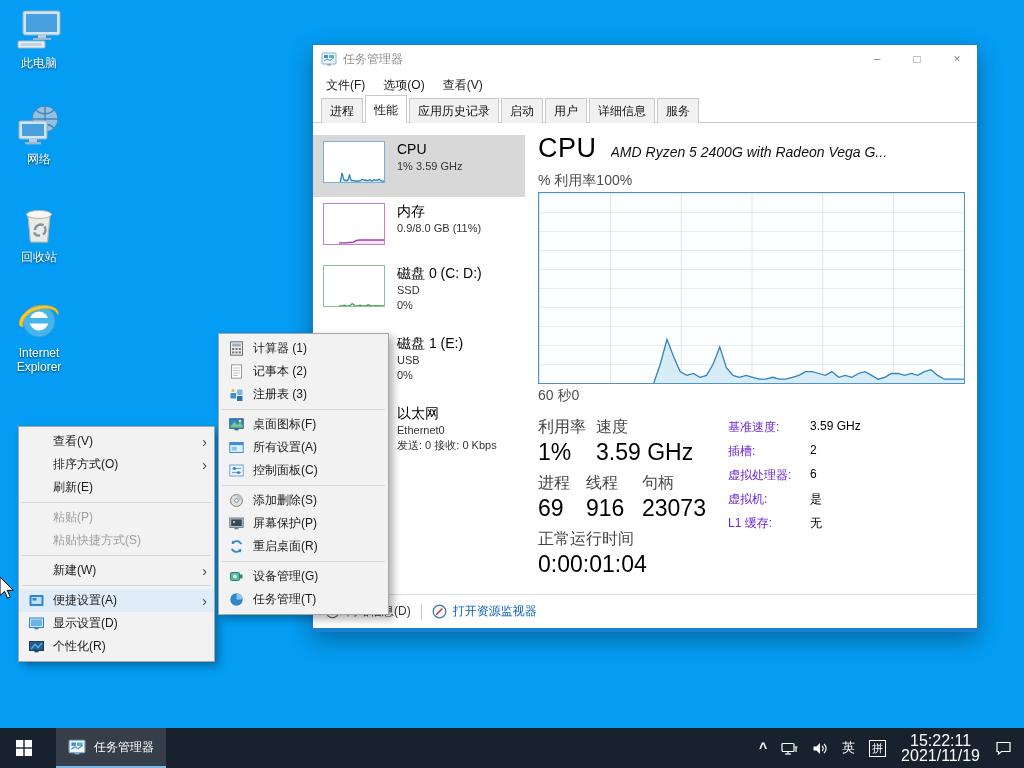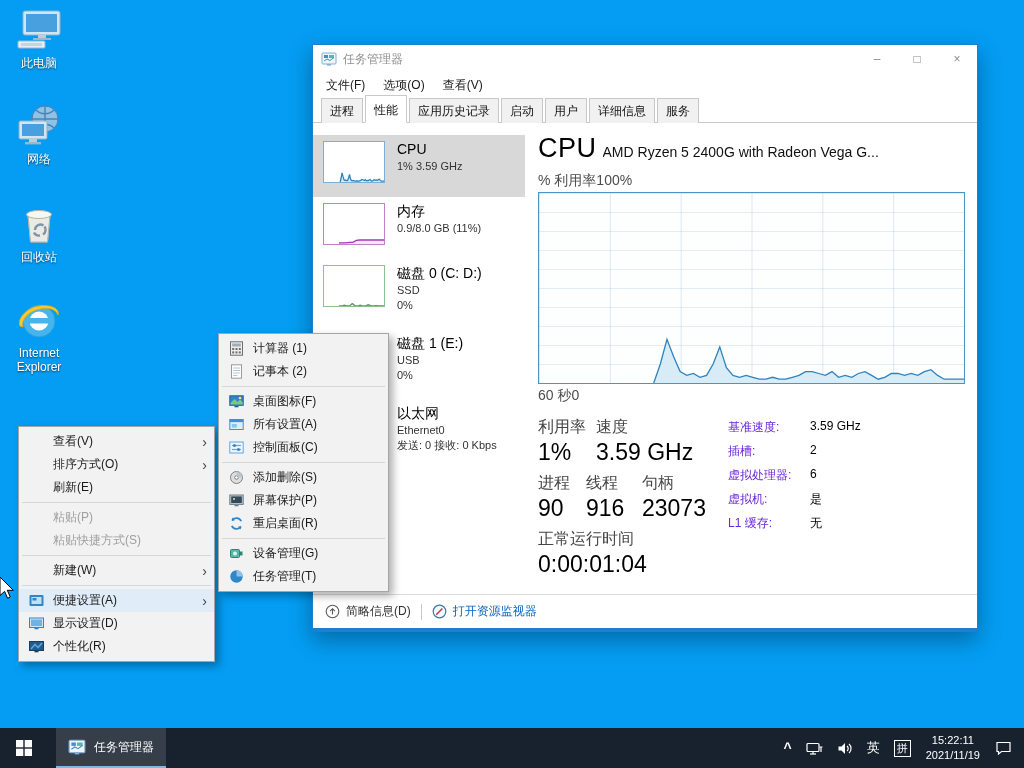--- a/index.html
+++ b/index.html
@@ -49,21 +49,21 @@
   .thumb.eth  { border:1px solid #bb9050; }
   .side-text { margin-left:12px; }
   .side-title { font-size:14px; color:#000; line-height:17px; }
   .side-sub { font-size:11px; color:#333; line-height:14px; margin-top:1px; }
 
   
   .main { position:absolute; left:213px; top:78px; right:0; bottom:34px;
           background:#fff; padding:10px 12px 0 12px; }
   .cpu-head { display:flex; align-items:baseline; height:34px; }
   .cpu-big { font-size:27px; font-weight:400; color:#000; letter-spacing:.5px; }
-  .cpu-sub { margin-left:6px; font-size:14px; color:#111; white-space:nowrap; overflow:hidden; }
+  .cpu-sub { margin-left:14px; font-size:14px; color:#111; white-space:nowrap; overflow:hidden;font-style:italic; }
   .axis-row { display:flex; font-size:14px; color:#4d4d4d; }
   .axis-top { margin-top:5px; }
   .chart { position:relative; height:192px; margin-top:2px; border:1px solid #4a94c7;
            background-color:#fdfefe;
            background-image:
              linear-gradient(to right, rgba(60,120,170,.16) 1px, transparent 1px),
              linear-gradient(to bottom, rgba(60,120,170,.13) 1px, transparent 1px);
            background-size: calc(100%/6) 100%, 100% 10%; }
   .chart svg { position:absolute; inset:0; width:100%; height:100%; }
   .axis-bottom { margin-top:3px; }
@@ -105,21 +105,21 @@
   .taskbar { position:absolute; left:0; right:0; bottom:0; height:40px; background:#18222f;
              display:flex; align-items:center; z-index:200; color:#fff; }
   .startbtn { width:48px; height:40px; display:flex; align-items:center; justify-content:center; }
   .task-app { height:40px; display:flex; align-items:center; padding:0 12px; margin-left:8px;
               background:rgba(255,255,255,.13); border-bottom:2px solid #7db9e8; font-size:12px; }
   .task-app .alabel { margin-left:8px; }
   .tray { margin-left:auto; display:flex; align-items:center; height:100%; }
   .tray-item { height:100%; display:flex; align-items:center; padding:0 7px; font-size:13px; }
   .ime-box { width:17px; height:17px; border:1px solid #fff; display:flex; align-items:center;
              justify-content:center; font-size:11px; }
-  .clock { text-align:center; font-size:11px; line-height:15px; padding:0 8px; }
+  .clock { text-align:center; font-size:16px; line-height:15px; padding:0 8px; }
 
   .cursor { position:absolute; left:-2px; top:576px; z-index:300; }
 </style>
 </head>
 <body>
 
 <div class="dicon" style="top:6px">
   <svg class="ic" viewBox="0 0 48 48">
     <rect x="8" y="5" width="37" height="24" rx="2" fill="#d2e5f4" stroke="#8fb0c9"></rect>
     <rect x="11" y="8" width="31" height="18" fill="#49a0de"></rect>
@@ -290,21 +290,21 @@
             <div class="bs-value">1%</div>
           </div>
           <div class="bs2">
             <div class="bs-label">速度</div>
             <div class="bs-value">3.59 GHz</div>
           </div>
         </div>
         <div class="bs-row">
           <div class="bs3">
             <div class="bs-label">进程</div>
-            <div class="bs-value">90</div>
+            <div class="bs-value">69</div>
           </div>
           <div class="bs4">
             <div class="bs-label">线程</div>
             <div class="bs-value">916</div>
           </div>
           <div class="bs5">
             <div class="bs-label">句柄</div>
             <div class="bs-value">23073</div>
           </div>
         </div>
@@ -452,20 +452,31 @@
         <g stroke="#b8c4cc">
             <line x1="4.2" y1="4" x2="10.8" y2="4"></line>
             <line x1="4.2" y1="6.5" x2="10.8" y2="6.5"></line>
             <line x1="4.2" y1="9" x2="10.8" y2="9"></line>
             <line x1="4.2" y1="11.5" x2="8.5" y2="11.5"></line>
           </g>
       </svg>
     </span>
     <span class="mi-label">记事本  (2)</span>
   </div>
+  <div class="menu-item">
+    <span class="mi-icon">
+      <svg width="15" height="15" viewBox="0 0 15 15">
+        <rect x="1.5" y="6" width="5.5" height="5.5" fill="#3f8fd6"></rect>
+        <rect x="8" y="2.5" width="5.5" height="5.5" fill="#7cb6e6"></rect>
+        <rect x="8" y="9" width="5.5" height="5" fill="#2d6fb0"></rect>
+        <circle cx="4" cy="3.5" r="1.6" fill="#f0b429"></circle>
+      </svg>
+    </span>
+    <span class="mi-label">注册表  (3)</span>
+  </div>
   <div class="menu-sep"></div>
   <div class="menu-item">
     <span class="mi-icon">
       <svg width="15" height="15" viewBox="0 0 15 15">
         <rect x="0.8" y="1.8" width="13.4" height="9.5" fill="#2f86c9" stroke="#1c5f94"></rect>
         <path d="M1.5 9 L5.5 5 L8.5 8 L11 5.5 L13.8 8.5 L13.8 10.6 L1.5 10.6 Z" fill="#7ec77f"></path>
         <circle cx="11" cy="4" r="1.3" fill="#f6e27a"></circle>
         <rect x="5.5" y="12" width="4" height="1.3" fill="#1c5f94"></rect>
       </svg>
     </span>

